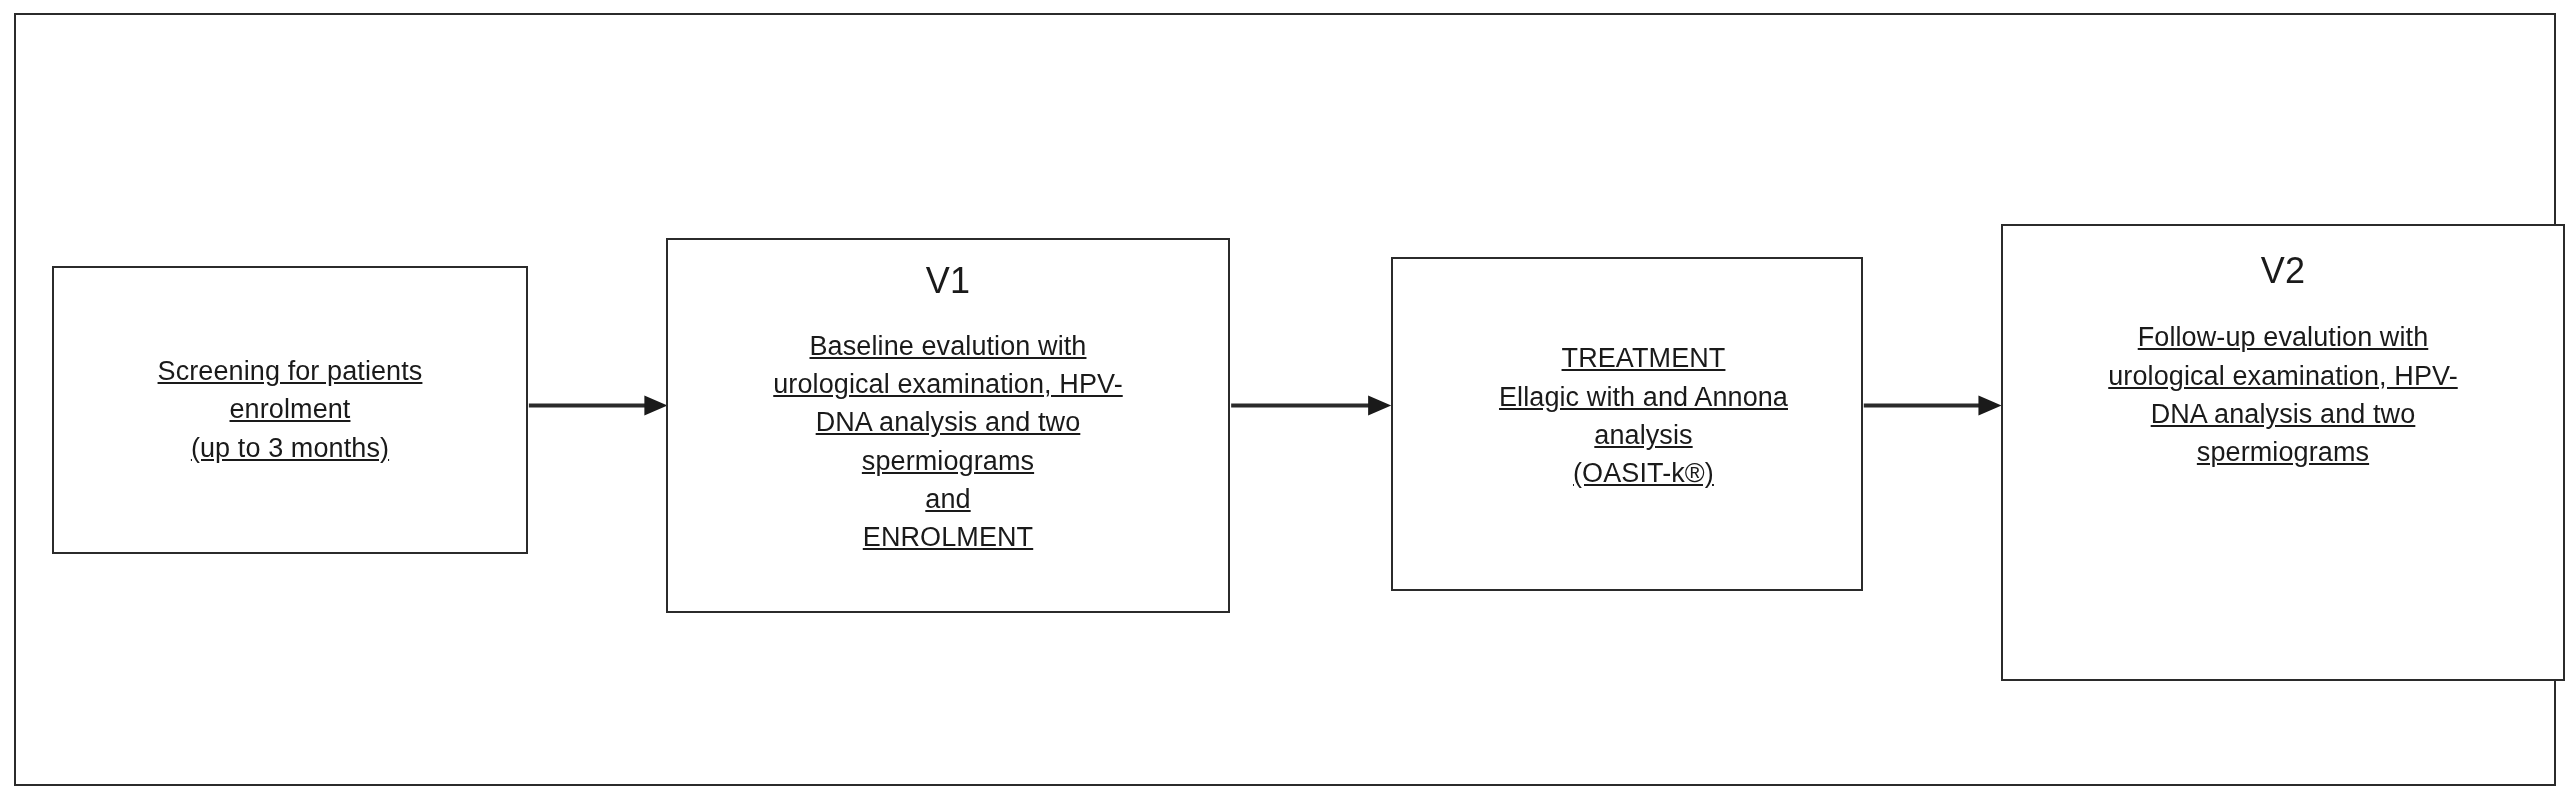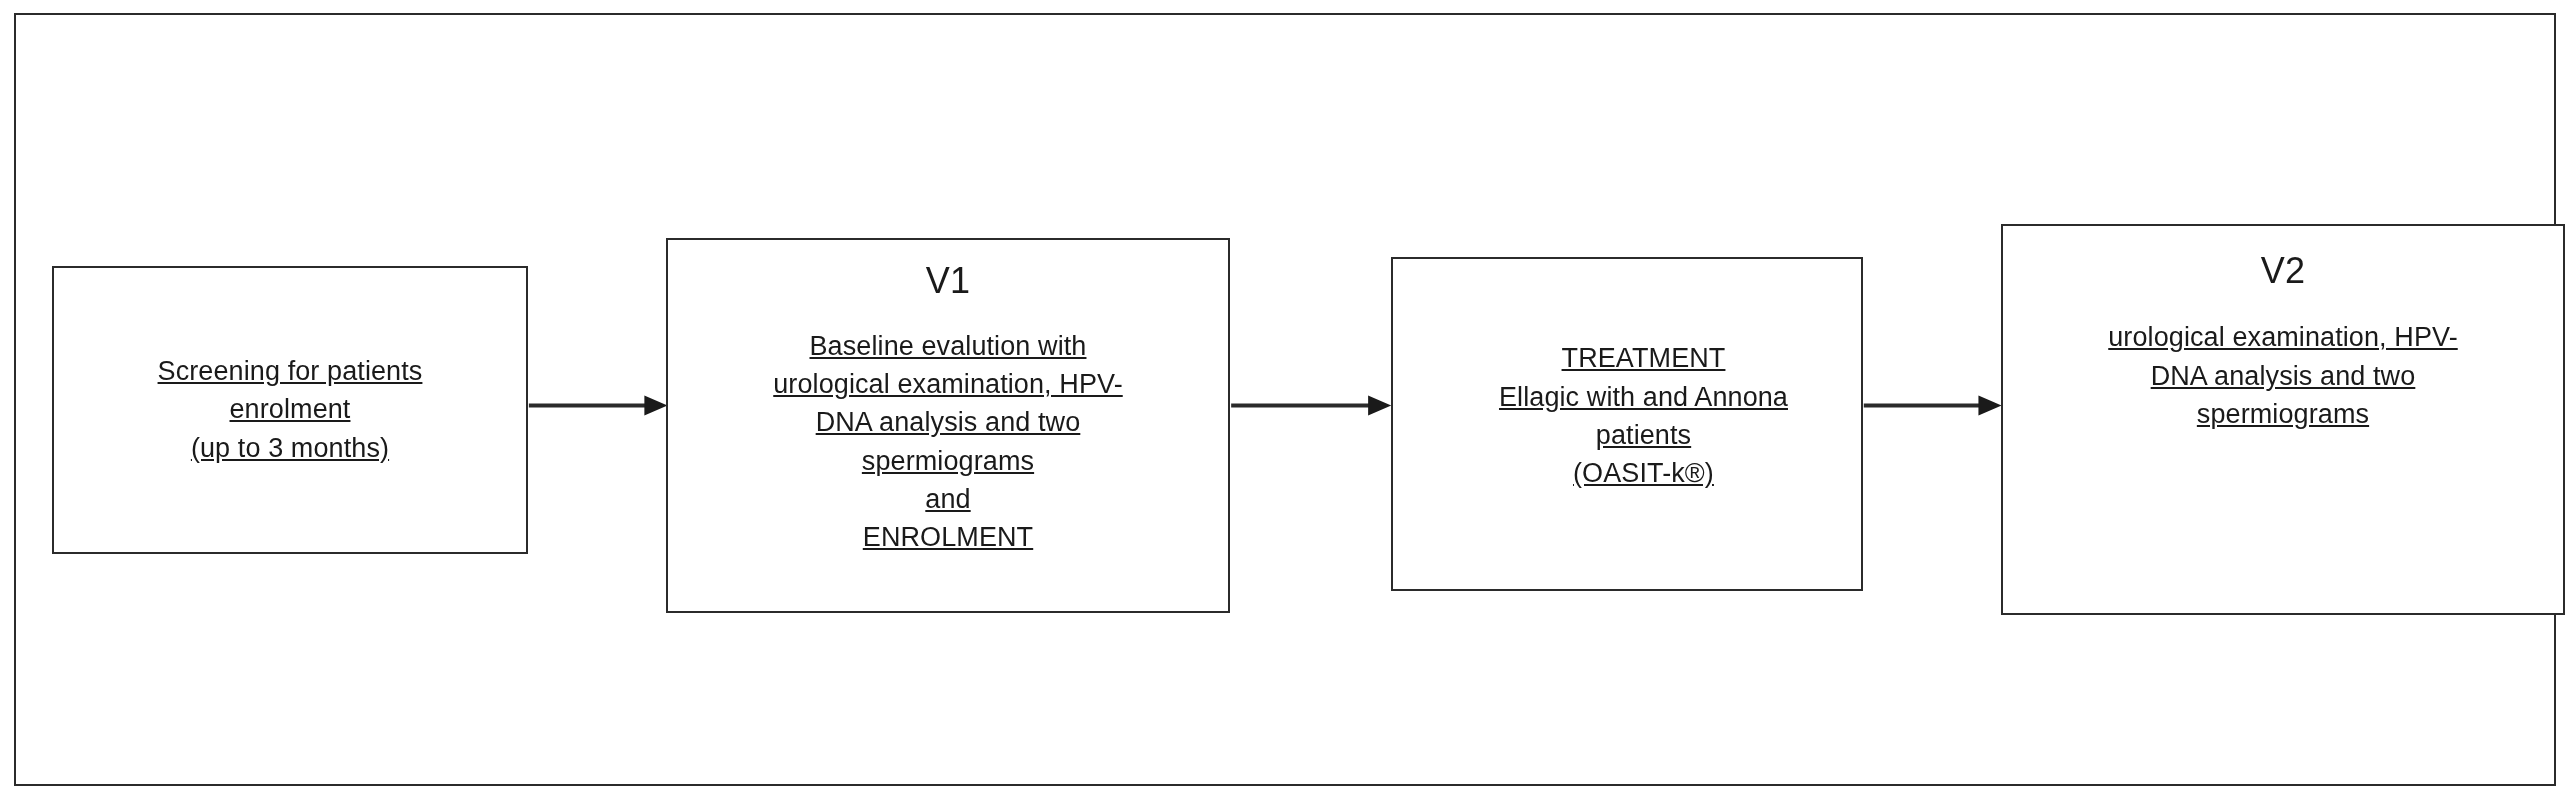--- a/index.html
+++ b/index.html
@@ -92,21 +92,21 @@
     justify-content: center;
     padding-left: 33px;
   }
   #box-treatment .box-lines { padding-bottom: 16.7px; }
 
   
   #box-v2 {
     left: 1985px;
     top: 209px;
     width: 564px;
-    height: 391px;
+    height: 457px;
     justify-content: flex-start;
   }
   #box-v2 .box-header { margin-top: 23.4px; }
   #box-v2 .box-lines { margin-top: 27px; }
 
   
   .arrow {
     position: absolute;
     height: 33px;
     top: 374px;
@@ -153,35 +153,36 @@
       <svg width="164" height="33" viewBox="0 0 196 40" aria-hidden="true">
         <line x1="0" y1="20" x2="168" y2="20" stroke="#2b2b2b" stroke-width="5"></line>
         <polygon points="166,8 194,20 166,32" fill="#1a1a1a"></polygon>
       </svg>
     </div>
 
     <div class="flow-box" id="box-treatment">
       <div class="box-lines">
         <div class="box-line">TREATMENT</div>
         <div class="box-line">Ellagic with and Annona</div>
-        <div class="box-line">patients</div>
+        <div class="box-line">analysis</div>
         <div class="box-line">(OASIT-k®)</div>
       </div>
     </div>
 
     <div class="arrow" id="arrow-3">
       <svg width="141" height="33" viewBox="0 0 169 40" aria-hidden="true">
         <line x1="0" y1="20" x2="141" y2="20" stroke="#2b2b2b" stroke-width="5"></line>
         <polygon points="139,8 167,20 139,32" fill="#1a1a1a"></polygon>
       </svg>
     </div>
 
     <div class="flow-box" id="box-v2">
       <div class="box-header">V2</div>
       <div class="box-lines">
+        <div class="box-line">Follow-up evalution with</div>
         <div class="box-line">urological examination, HPV-</div>
         <div class="box-line">DNA analysis and two</div>
         <div class="box-line">spermiograms</div>
       </div>
     </div>
 
   </div>
 </div>
 
 

